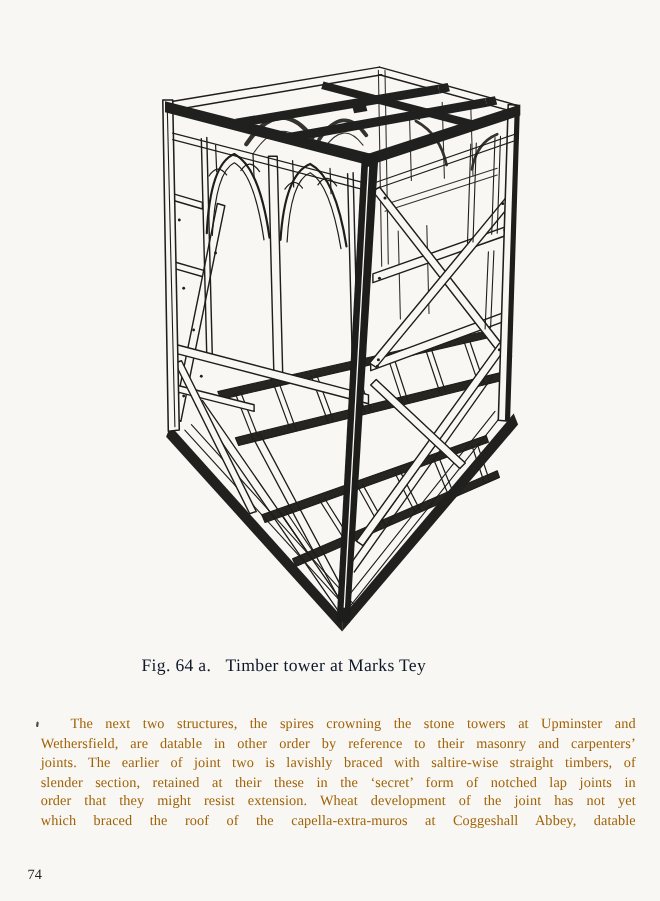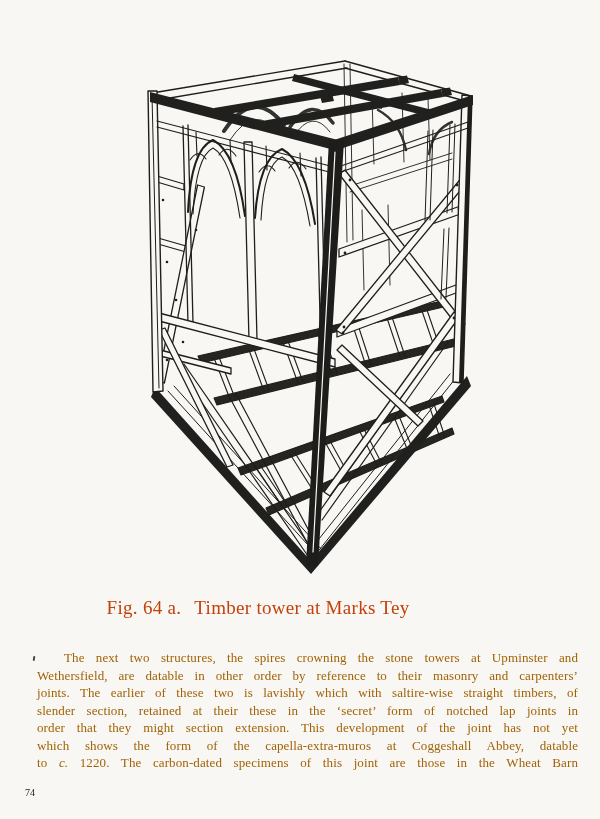--- a/index.html
+++ b/index.html
@@ -6,32 +6,32 @@
   body{
     width:600px;height:819px;position:relative;overflow:hidden;
     background:#f8f7f3;color:#242424;
     font-family:"Liberation Serif", serif;
   }
   .page{position:absolute;inset:0}
   .figure-wrap{position:absolute;top:0;left:0;width:600px;height:592px}
   svg{display:block}
   .caption{
     position:absolute;top:597px;left:0;width:516px;
-    text-align:center;font-size:19px;letter-spacing:.3px;color:#c2410c;
+    text-align:center;font-size:16px;letter-spacing:.3px;color:#0f172a;
   }
   .caption .lbl{margin-right:13px}
   .bodytext{
     position:absolute;top:649px;left:37px;width:541px;
     font-size:13px;line-height:17.55px;color:#a16207;letter-spacing:.1px;
   }
   .line{text-align:justify;text-align-last:justify}
   .line.indent{text-indent:27px}
   .line i{font-style:italic}
   .pagenum{
-    position:absolute;top:787px;left:25px;font-size:10px;color:#1f1f1f;
+    position:absolute;top:787px;left:25px;font-size:13px;color:#1f1f1f;
   }
   .speck{
     position:absolute;left:33px;top:656px;width:2px;height:5px;
     background:#4a4a4a;border-radius:1px;transform:rotate(8deg);
   }
 </style>
 </head>
 <body>
 
 <div class="page">
@@ -177,24 +177,23 @@
     </svg>
   </div>
 
   <div class="caption">
     <span class="lbl">Fig. 64 a.</span><span>Timber tower at Marks Tey</span>
   </div>
 
   <div class="bodytext">
       <div class="line indent">The next two structures, the spires crowning the stone towers at Upminster and</div>
       <div class="line">Wethersfield, are datable in other order by reference to their masonry and carpenters’</div>
-      <div class="line">joints. The earlier of these two is lavishly which with saltire-wise straight timbers, of</div>
+      <div class="line">joints. The earlier of joint two is lavishly braced with saltire-wise straight timbers, of</div>
       <div class="line">slender section, retained at their these in the ‘secret’ form of notched lap joints in</div>
-      <div class="line">order that they might section extension. This development of the joint has not yet</div>
-      <div class="line">which shows the form of the capella-extra-muros at Coggeshall Abbey, datable</div>
-      <div class="line">to <i>c.</i> 1220. The carbon-dated specimens of this joint are those in the Wheat Barn</div>
+      <div class="line">order that they might resist extension. Wheat development of the joint has not yet</div>
+      <div class="line">which braced the roof of the capella-extra-muros at Coggeshall Abbey, datable</div>
     </div>
 
   <div class="speck"></div>
 
   <div class="pagenum">74</div>
 
 </div>
 
 </body></html>

